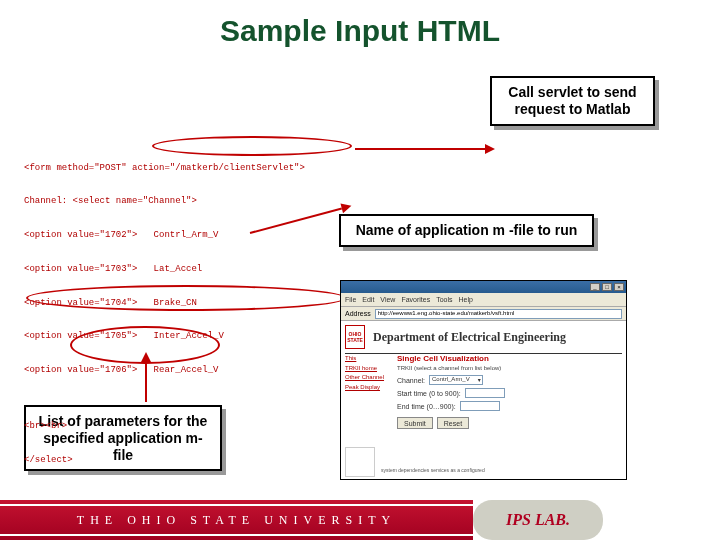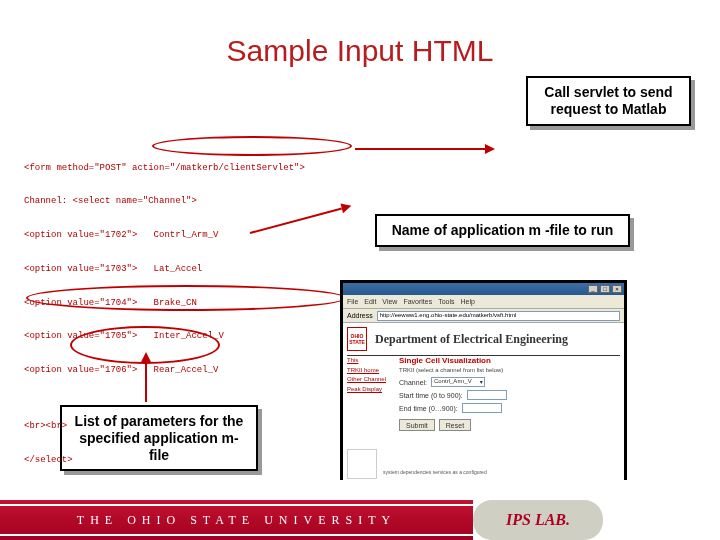--- a/index.html
+++ b/index.html
@@ -7,24 +7,23 @@
     width: 720px;
     height: 540px;
     background: #fff;
     font-family: Arial, sans-serif;
     position: relative;
     overflow: hidden;
   }
   .title {
     text-align: center;
     font-size: 30px;
-    font-weight: normal;
-    color: #b91c1c;
+    font-weight: bold;
+    color: #14532d;
     padding-top: 14px;
-    margin-top: 20px;
   }
   .code-block {
     position: absolute;
     top: 140px;
     left: 24px;
     font-family: "Courier New", monospace;
     font-size: 9px;
     color: #b00000;
     line-height: 1.25;
     white-space: pre;
@@ -35,21 +34,20 @@
     position: absolute;
     background: #fff;
     border: 2px solid #000;
     box-shadow: 4px 4px 0 #999;
     padding: 6px 10px;
     font-family: Verdana, sans-serif;
     font-size: 14px;
     font-weight: bold;
     text-align: center;
     line-height: 1.2;
-    margin-left: 36px;
   }
   .callout-servlet { top: 76px; left: 490px; width: 165px; }
   .callout-app { top: 214px; left: 339px; width: 255px; }
   .callout-params { top: 405px; left: 24px; width: 198px; text-align: center; }
   .ellipse {
     position: absolute;
     border: 2px solid #c00000;
     border-radius: 50%;
     background: transparent;
   }
@@ -91,21 +89,21 @@
     border-style: solid;
     border-width: 0 5px 10px 5px;
     border-color: transparent transparent #c00000 transparent;
   }
   .browser {
     position: absolute;
     top: 280px;
     left: 340px;
     width: 287px;
     height: 200px;
-    border: 3px solid #000000;
+    border: 1px solid #000000;
     background: #ece9d8;
     font-size: 7px;
     font-family: Tahoma, sans-serif;
   }
   .browser-titlebar {
     height: 12px;
     background: linear-gradient(#3a6ea5, #275b8e);
     display: flex;
     justify-content: flex-end;
     align-items: center;

